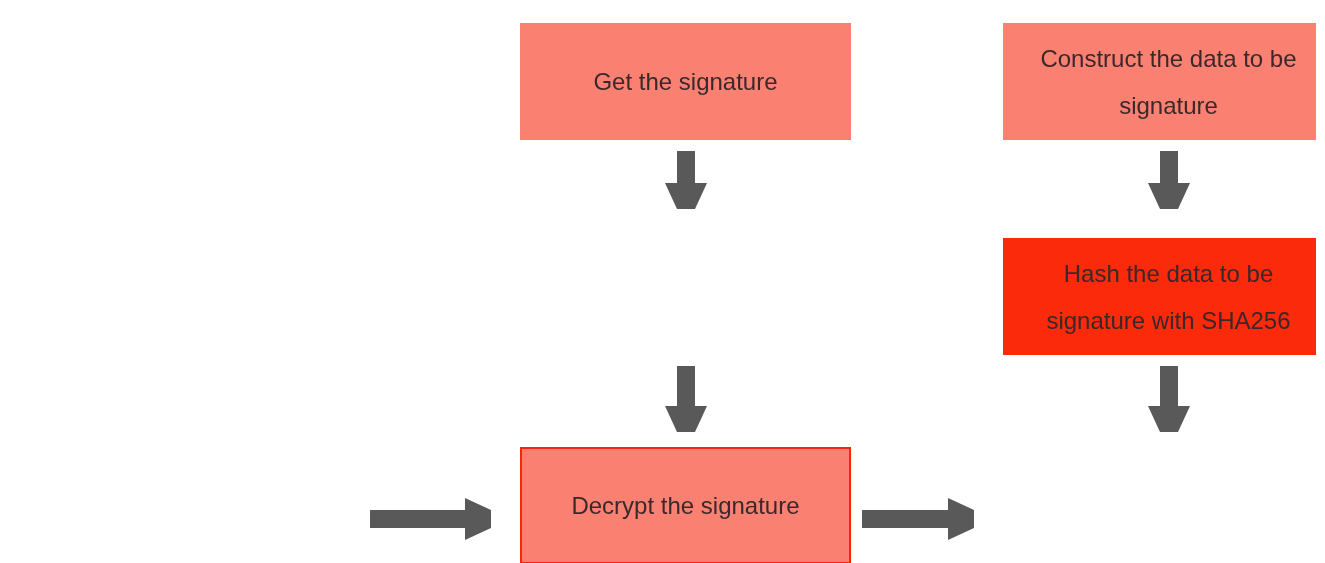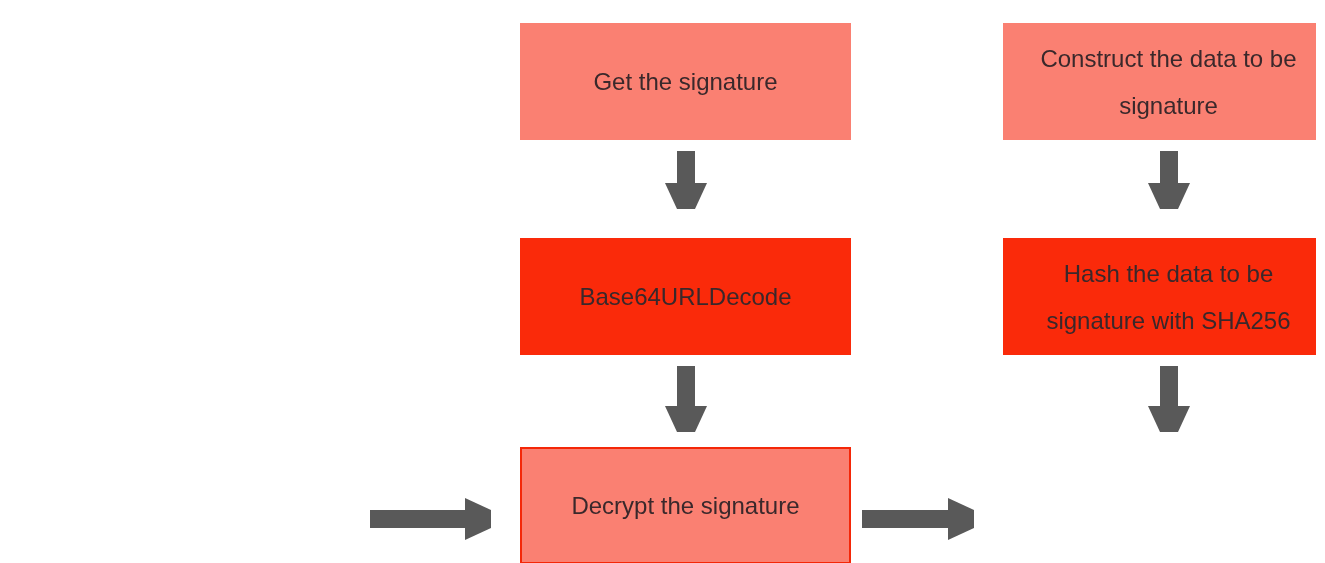--- a/index.html
+++ b/index.html
@@ -86,21 +86,20 @@
 </style>
 </head>
 <body>
 
 <div class="canvas">
 
   <div class="node light pos-get">Get the signature</div>
 
   <div class="node light pos-construct">Construct the data to be signature</div>
 
-  <div class="node solid pos-base64">Base64URLDecode</div>
 
   <div class="node solid pos-hash">Hash the data to be signature with SHA256</div>
 
 
   <div class="node light-outlined pos-decrypt">Decrypt the signature</div>
 
 
   <div class="arrow-v pos-arrow-get-base64">
     <div class="shaft"></div>
     <div class="head"></div>

